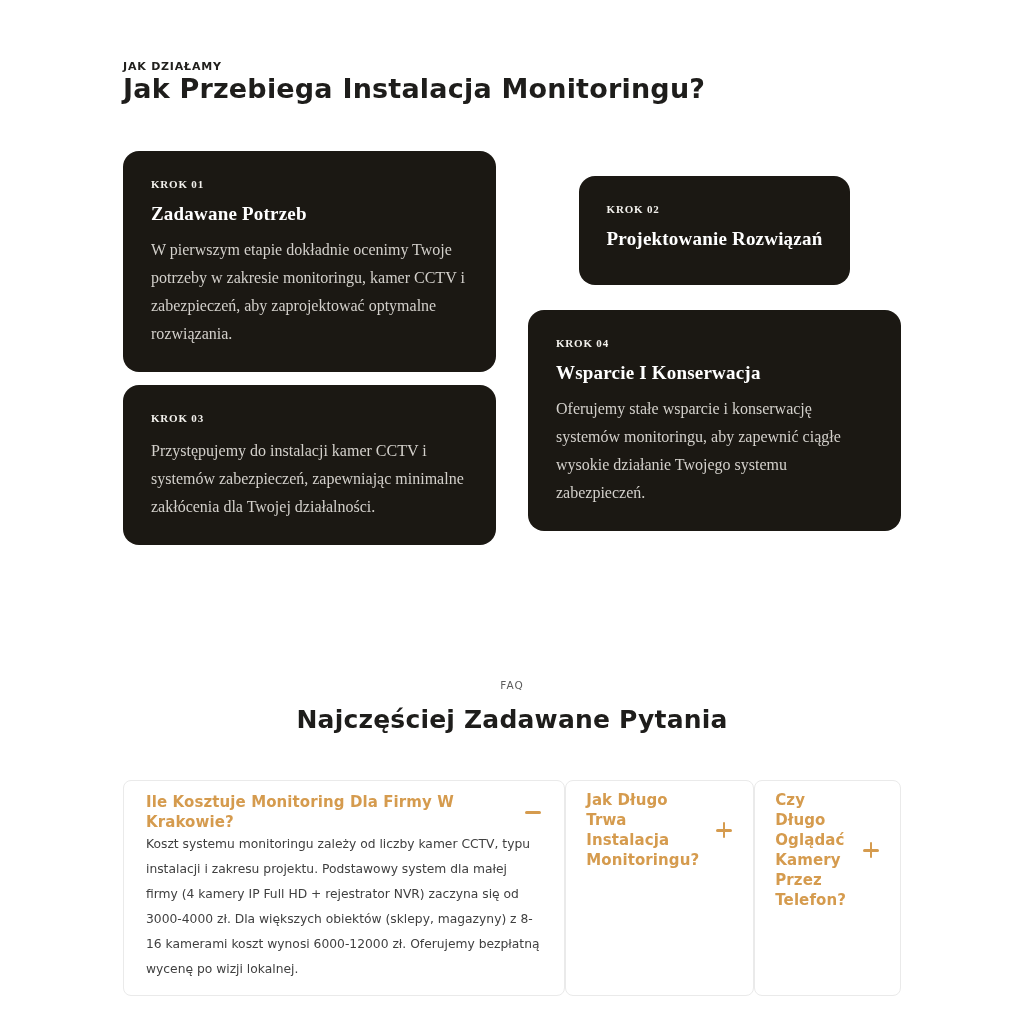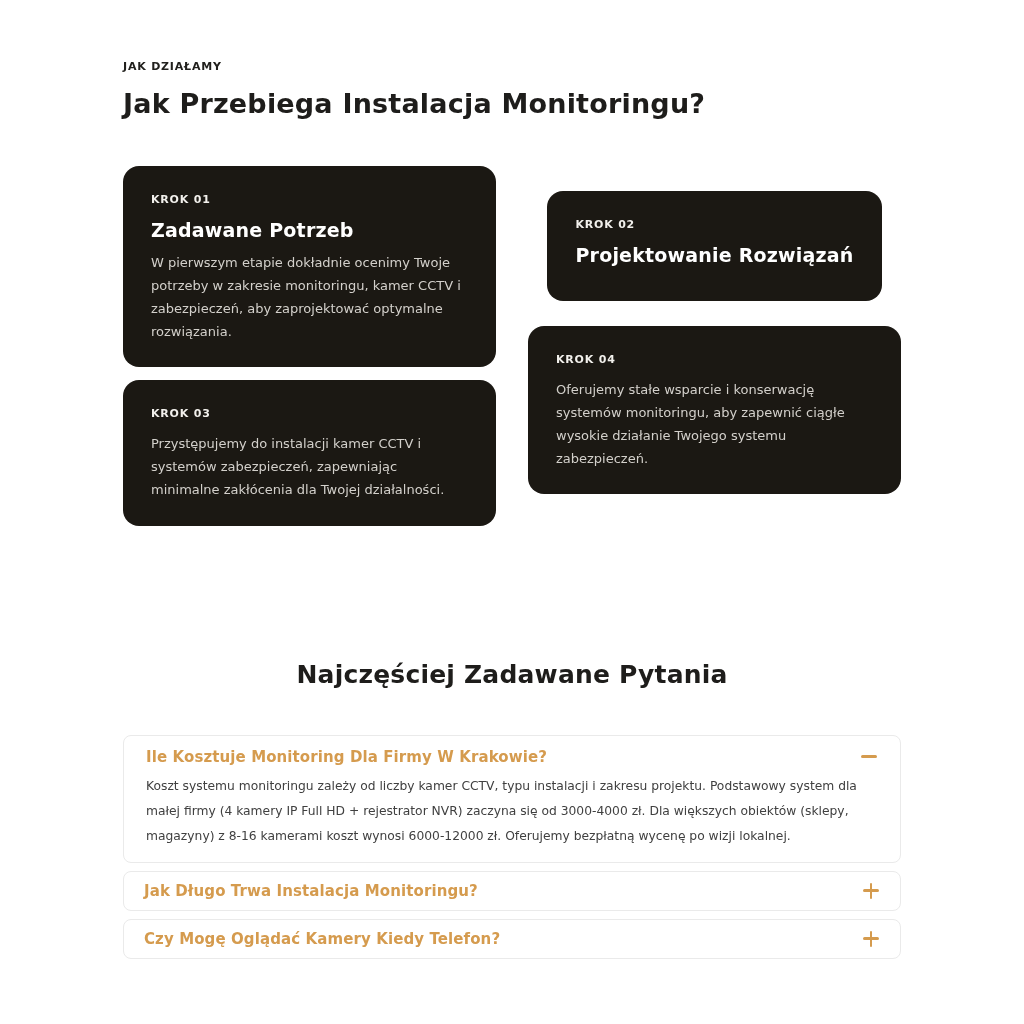--- a/index.html
+++ b/index.html
@@ -15,34 +15,34 @@
     padding-top: 60px;
   }
 
   
   .eyebrow {
     font-size: 11px;
     font-weight: 700;
     letter-spacing: 0.8px;
     color: #21201d;
     text-transform: uppercase;
-    margin-bottom: 15px;
   }
   .section-heading {
     font-size: 27px;
     font-weight: 800;
     color: #1e1d1b;
     letter-spacing: 0.2px;
     line-height: 1.2;
   }
   .steps-grid {
     margin-top: 46px;
     display: grid;
     grid-template-columns: 1fr 1fr;
     column-gap: 32px;
+    font-family: Liberation Serif, serif;
   }
   .steps-col { display: flex; flex-direction: column; }
   .steps-col.left  { row-gap: 13px; }
   .steps-col.right { padding-top: 25px; row-gap: 25px; align-items: center; }
   .step-card {
     background: #1b1813;
     border-radius: 16px;
     padding: 27px 28px 24px 28px;
   }
   .step-label {
@@ -54,21 +54,21 @@
   }
   .step-title {
     color: #ffffff;
     font-size: 19px;
     font-weight: 800;
     letter-spacing: 0.2px;
     margin-bottom: 11px;
   }
   .step-desc {
     color: #d3d0cb;
-    font-size: 13px;
+    font-size: 16px;
     line-height: 1.75;
     font-weight: 400;
   }
 
   
   .faq-section { margin-top: 134px; }
   .faq-eyebrow {
     text-align: center;
     font-size: 10.5px;
     letter-spacing: 1px;
@@ -79,21 +79,21 @@
   .faq-heading {
     text-align: center;
     font-size: 25px;
     font-weight: 700;
     color: #1e1d1b;
     letter-spacing: 0.2px;
   }
   .accordion {
     margin-top: 46px;
     display: flex;
-    flex-direction: column;
+    flex-direction: row;
     row-gap: 8px;
   }
   .faq-item {
     background: #ffffff;
     border: 1px solid #eaeaea;
     border-radius: 8px;
     padding: 9px 20px;
     cursor: pointer;
   }
   .faq-item.expanded { padding: 11px 22px 13px 22px; }
@@ -130,21 +130,20 @@
     content: "";
     position: absolute;
     top: 1px; bottom: 1px;
     left: 50%;
     width: 2.4px;
     margin-left: -1.2px;
     background: #d59b4e;
     border-radius: 2px;
   }
   .faq-answer {
-    margin-top: 7px;
     font-size: 12.3px;
     line-height: 25px;
     color: #404040;
   }
 </style>
 </head>
 <body>
 
 <div class="container">
 
@@ -169,28 +168,30 @@
       </div>
       <div class="steps-col right">
 
         <div class="step-card">
           <div class="step-label">KROK 02</div>
           <div class="step-title">Projektowanie Rozwiązań</div>
         </div>
 
         <div class="step-card">
           <div class="step-label">KROK 04</div>
+          <div class="step-title">Wsparcie I Konserwacja</div>
           <div class="step-desc">Oferujemy stałe wsparcie i konserwację systemów monitoringu, aby zapewnić ciągłe wysokie działanie Twojego systemu zabezpieczeń.</div>
         </div>
 
       </div>
     </div>
   </section>
 
   <section class="faq-section">
+    <div class="faq-eyebrow">FAQ</div>
     <h2 class="faq-heading">Najczęściej Zadawane Pytania</h2>
 
     <div class="accordion">
 
       <div class="faq-item expanded">
         <div class="faq-item-header">
           <div class="faq-question">Ile Kosztuje Monitoring Dla Firmy W Krakowie?</div>
           <span class="toggle-icon minus"></span>
         </div>
         <div class="faq-answer">Koszt systemu monitoringu zależy od liczby kamer CCTV, typu instalacji i zakresu projektu. Podstawowy system dla małej firmy (4 kamery IP Full HD + rejestrator NVR) zaczyna się od 3000-4000 zł. Dla większych obiektów (sklepy, magazyny) z 8-16 kamerami koszt wynosi 6000-12000 zł. Oferujemy bezpłatną wycenę po wizji lokalnej.</div>
@@ -198,21 +199,21 @@
 
       <div class="faq-item">
         <div class="faq-item-header">
           <div class="faq-question">Jak Długo Trwa Instalacja Monitoringu?</div>
           <span class="toggle-icon plus"></span>
         </div>
       </div>
 
       <div class="faq-item">
         <div class="faq-item-header">
-          <div class="faq-question">Czy Mogę Oglądać Kamery Kiedy Telefon?</div>
+          <div class="faq-question">Czy Długo Oglądać Kamery Przez Telefon?</div>
           <span class="toggle-icon plus"></span>
         </div>
       </div>
 
     </div>
   </section>
 
 </div>
 
 </body></html>

